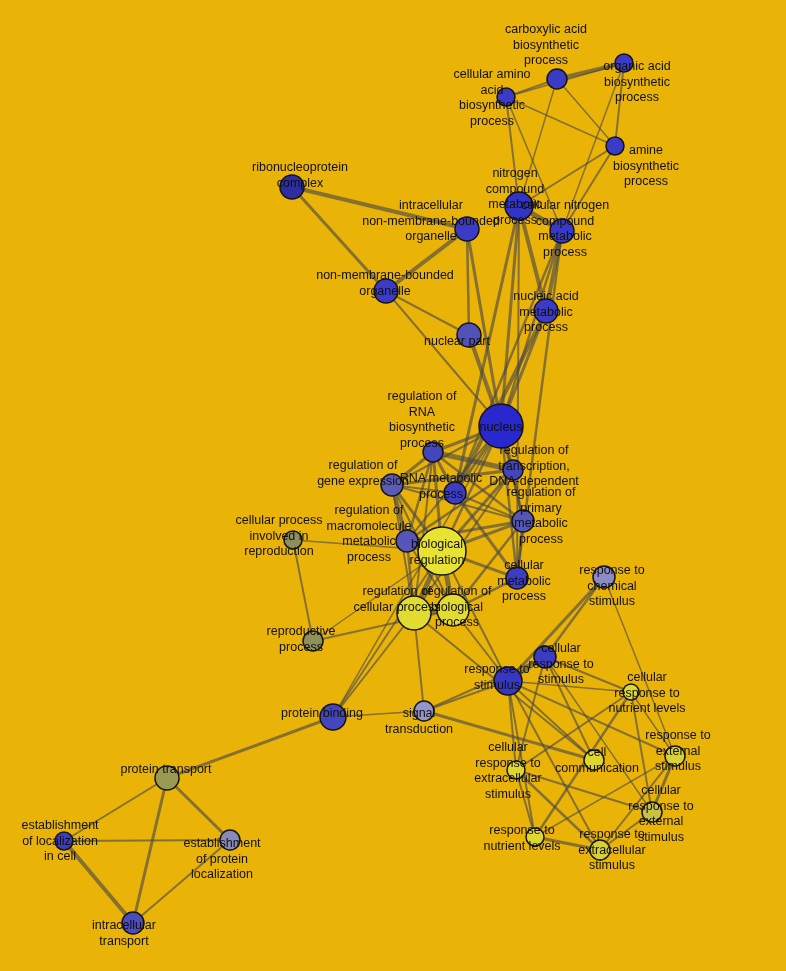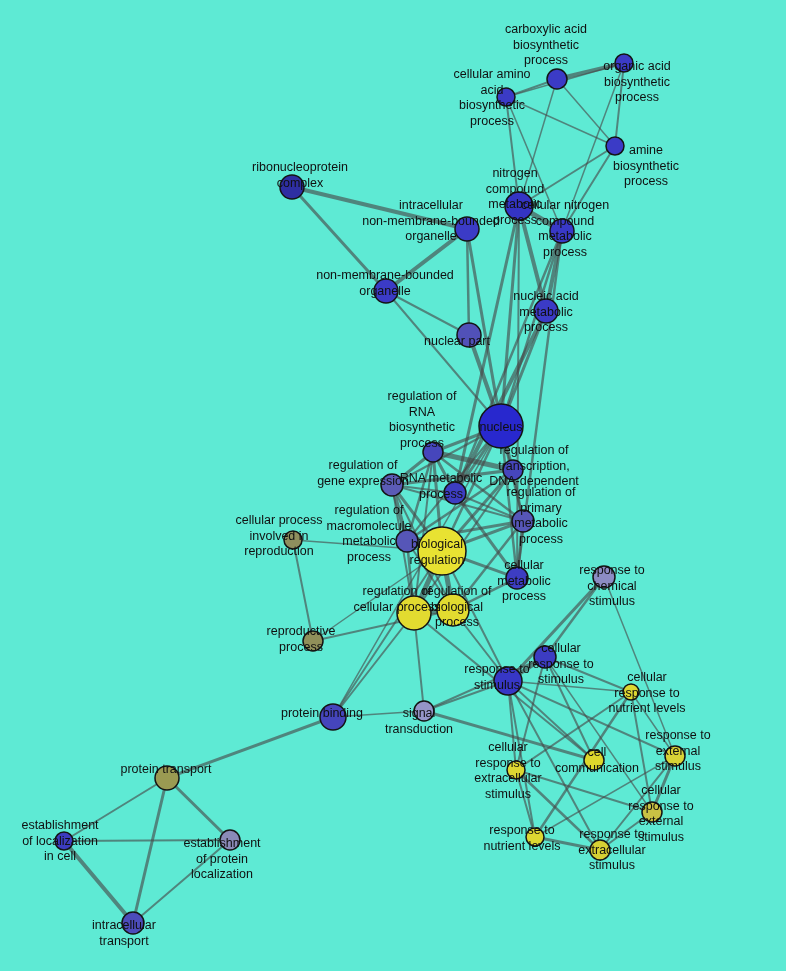--- a/index.html
+++ b/index.html
@@ -1,20 +1,20 @@
 <!DOCTYPE html>
 <html><head>
 <meta charset="utf-8">
 <style>
   html, body { margin: 0; padding: 0; background: #ffffff; }
   .graph-wrap {
     position: relative;
     width: 786px;
     height: 971px;
-    background: #5eead4;
+    background: #eab308;
     overflow: hidden;
     font-family: "Liberation Sans", sans-serif;
   }
   svg { display: block; }
   .edge { stroke-linecap: round; }
   .node-circle { cursor: pointer; }
   .node-label {
     font-family: "Liberation Sans", sans-serif;
     fill: #101010;
     text-anchor: middle;

